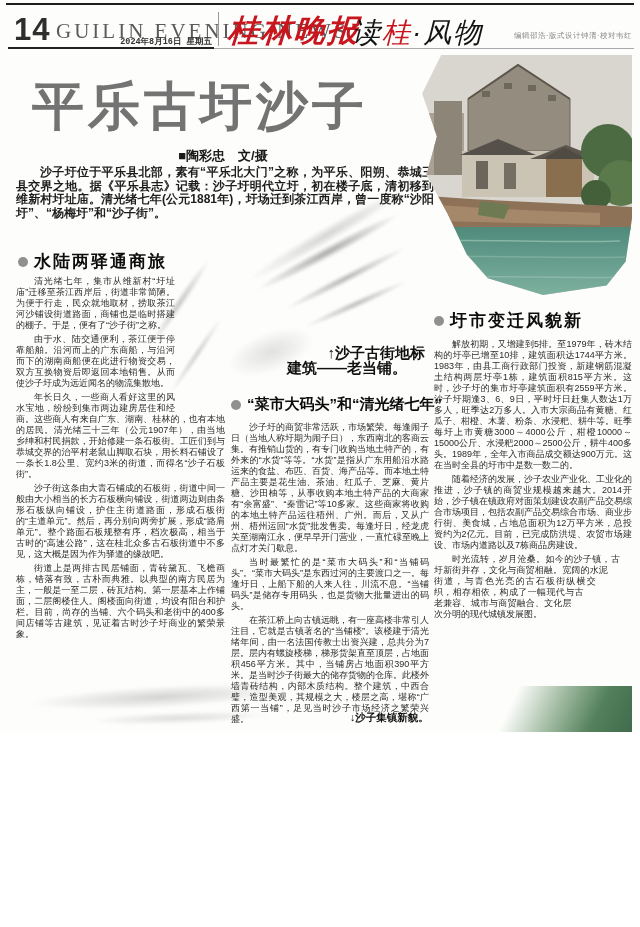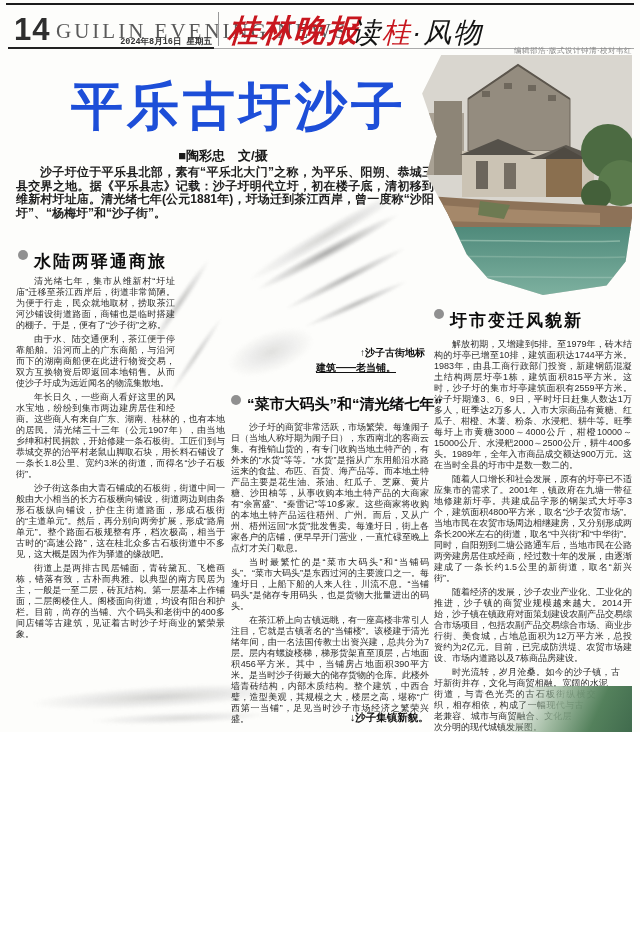--- a/index.html
+++ b/index.html
@@ -10,49 +10,49 @@
   .top-rule{position:absolute;left:6px;right:6px;top:3px;height:2px;background:#1c1c1c;}
   .page-num{position:absolute;left:14px;top:12px;font-size:31px;font-weight:bold;color:#2e2e2e;letter-spacing:1px;}
   .mast-en{position:absolute;left:56px;top:19px;font-family:"Liberation Serif", serif;font-size:21px;color:#5a5a5a;letter-spacing:3px;}
   .mast-date{position:absolute;left:56px;top:36px;width:156px;text-align:right;font-size:8.5px;font-weight:bold;color:#333;font-family:Liberation Mono, monospace;}
   .hdr-underline-left{position:absolute;left:8px;top:47px;width:206px;height:2px;background:#222;}
   .hdr-underline-right{position:absolute;left:214px;top:48px;width:420px;height:1px;background:#aaa;}
   .hdr-vline{position:absolute;left:218px;top:12px;width:1px;height:34px;background:#999;}
   .mast-cn{position:absolute;left:228px;top:10px;font-family:"Liberation Serif", serif;font-size:31px;font-weight:bold;font-style:italic;color:#c8161e;letter-spacing:2px;transform:skewX(-4deg);}
   .section-name{position:absolute;left:352px;top:14px;font-size:28px;font-weight:400;font-style:italic;color:#141414;letter-spacing:2px;}
   .section-name .red{color:#c8161e;}
-  .credits{position:absolute;right:8px;top:46px;font-size:7.5px;color:#8a8a8a;letter-spacing:.5px;}
-
-  
-  .headline{position:absolute;left:32px;top:72px;font-size:52px;font-weight:900;color:#1d4ed8;letter-spacing:4px;font-family:"Liberation Sans", sans-serif;margin-left:39px;}
+  .credits{position:absolute;right:8px;top:31px;font-size:7.5px;color:#8a8a8a;letter-spacing:.5px;}
+
+  
+  .headline{position:absolute;left:32px;top:72px;font-size:52px;font-weight:900;color:#737373;letter-spacing:4px;font-family:"Liberation Sans", sans-serif;}
   .byline{position:absolute;left:138px;top:147px;width:170px;text-align:center;font-size:13px;color:#1a1a1a;font-weight:bold;}
   .intro{position:absolute;left:16px;top:166px;width:418px;font-size:12px;line-height:13.5px;font-weight:bold;color:#1d1d1d;text-align:justify;text-indent:2em;}
 
   
-  .sec-head{position:absolute;display:flex;align-items:flex-start;gap:6px;font-weight:900;color:#0d0d0d;}
+  .sec-head{position:absolute;display:flex;align-items:center;gap:6px;font-weight:900;color:#0d0d0d;}
   .sec-head .bullet{width:10px;height:10px;border-radius:50%;background:#909090;flex:0 0 auto;}
   .h1{left:18px;top:250px;font-size:17px;letter-spacing:2px;}
   .h2{left:231px;top:395px;font-size:15px;letter-spacing:0;}
   .h3{left:434px;top:309px;font-size:17px;letter-spacing:2px;}
 
   
   .col{position:absolute;font-size:9px;line-height:11px;color:#2b2b2b;text-align:justify;}
   .col p{margin:0 0 3px 0;text-indent:2em;}
   .col-left{left:16px;top:276px;width:209px;}
   .col-mid{left:231px;top:422px;width:198px;}
   .col-right{left:434px;top:339px;width:198px;}
   .art-intrude{float:right;width:50px;height:130px;}
   .mountain-intrude{float:right;width:88px;height:72px;
     shape-outside:polygon(100% 0,10% 100%,100% 100%);
     clip-path:polygon(100% 0,10% 100%,100% 100%);}
 
   
-  .cap1{position:absolute;left:287px;top:345px;width:138px;font-size:10px;line-height:15px;font-weight:bold;color:#111;}
+  .cap1{position:absolute;left:287px;top:345px;width:138px;font-size:15px;line-height:15px;font-weight:bold;color:#111;}
   .cap1 .l1{display:block;text-align:right;}
-  .cap1 .l2{display:block;text-align:center;text-decoration:underline;}
+  .cap1 .l2{display:block;text-align:left;}
   .cap2{position:absolute;left:350px;top:711px;font-size:10.5px;font-weight:bold;color:#111;}
 
   
   .photo-old{position:absolute;left:420px;top:55px;width:212px;height:240px;
     clip-path:polygon(10% 0,100% 0,100% 68%,97% 86%,88% 96%,58% 100%,32% 93%,22% 83%,13% 66%,3% 50%,8% 34%,1% 16%);}
   .photo-new{position:absolute;left:8px;top:750px;width:624px;height:162px;border-radius:14px;overflow:hidden;}
   .hill-intrusion{position:absolute;left:452px;top:686px;width:180px;height:66px;
     background:linear-gradient(115deg, rgba(255,255,255,0) 32%, rgba(143,174,145,.85) 55%, #54815c 75%, #3c664a 100%);}
 
   
@@ -159,28 +159,27 @@
   <div class="col col-left">
     <div class="art-intrude"></div>
     <p>清光绪七年，集市从维新村“圩址庙”迁移至茶江西岸后，街道非常简陋。为便于行走，民众就地取材，捞取茶江河沙铺设街道路面，商铺也是临时搭建的棚子。于是，便有了“沙子街”之称。</p>
     <p>由于水、陆交通便利，茶江便于停靠船舶。沿河而上的广东商船，与沿河而下的湖南商船便在此进行物资交易，双方互换物资后即返回本地销售。从而使沙子圩成为远近闻名的物流集散地。</p>
     <p>年长日久，一些商人看好这里的风水宝地，纷纷到集市两边建房居住和经商。这些商人有来自广东、湖南、桂林的，也有本地的居民。清光绪三十三年（公元1907年），由当地乡绅和村民捐款，开始修建一条石板街。工匠们到与恭城交界的治平村老鼠山脚取石块，用长料石铺设了一条长1.8公里、宽约3米的街道，而得名“沙子石板街”。</p>
     <p>沙子街这条由大青石铺成的石板街，街道中间一般由大小相当的长方石板横向铺设，街道两边则由条形石板纵向铺设，护住主街道路面，形成石板街的“主道单元”。然后，再分别向两旁扩展，形成“路肩单元”。整个路面石板规整有序，档次极高，相当于古时的“高速公路”，这在桂北众多古石板街道中不多见，这大概是因为作为驿道的缘故吧。</p>
     <p>街道上是两排古民居铺面，青砖黛瓦、飞檐画栋，错落有致，古朴而典雅。以典型的南方民居为主，一般是一至二层，砖瓦结构。第一层基本上作铺面，二层阁楼住人。阁楼面向街道，均设有阳台和护栏。目前，尚存的当铺、六个码头和老街中的400多间店铺等古建筑，见证着古时沙子圩商业的繁荣景象。</p>
   </div>
 
   <div class="col col-mid">
-    <p>沙子圩的商贸非常活跃，市场繁荣。每逢闹子日（当地人称圩期为闹子日），东西南北的客商云集。有推销山货的，有专门收购当地土特产的，有外来的“水货”等等。“水货”是指从广东用船沿水路运来的食盐、布匹、百货、海产品等。而本地土特产品主要是花生油、茶油、红瓜子、芝麻、黄片糖、沙田柚等，从事收购本地土特产品的大商家有“余富盛”、“秦雷记”等10多家。这些商家将收购的本地土特产品运往梧州、广州。而后，又从广州、梧州运回“水货”批发售卖。每逢圩日，街上各家各户的店铺，便早早开门营业，一直忙碌至晚上点灯才关门歇息。</p>
+    <p>沙子圩的商贸非常活跃，市场繁荣。每逢闹子日（当地人称圩期为闹子日），东西南北的客商云集。有推销山货的，有专门收购当地土特产的，有外来的“水货”等等。“水货”是指从广东用船沿水路运来的食盐、布匹、百货、海产品等。而本地土特产品主要是花生油、茶油、红瓜子、芝麻、黄片糖、沙田柚等，从事收购本地土特产品的大商家有“余富盛”、“秦雷记”等10多家。这些商家将收购的本地土特产品运往梧州、广州。而后，又从广州、梧州运回“水货”批发售卖。每逢圩日，经龙虎关至湖南江永，便早早开门营业，一直忙碌至晚上点灯才关门歇息。</p>
     <p>当时最繁忙的是“菜市大码头”和“当铺码头”。“菜市大码头”是东西过河的主要渡口之一。每逢圩日，上船下船的人来人往，川流不息。“当铺码头”是储存专用码头，也是货物大批量进出的码头。</p>
     <p>在茶江桥上向古镇远眺，有一座高楼非常引人注目，它就是古镇著名的“当铺楼”。该楼建于清光绪年间，由一名法国传教士出资兴建，总共分为7层。层内有螺旋楼梯，梯形货架直至顶层，占地面积456平方米。其中，当铺房占地面积390平方米。是当时沙子街最大的储存货物的仓库。此楼外墙青砖结构，内部木质结构。整个建筑，中西合璧，造型美观，其规模之大，楼层之高，堪称“广西第一当铺”，足见当时沙子市场经济之繁荣兴盛。</p>
   </div>
 
   <div class="col col-right">
     <p>解放初期，又增建到5排。至1979年，砖木结构的圩亭已增至10排，建筑面积达1744平方米。1983年，由县工商行政部门投资，新建钢筋混凝土结构两层圩亭1栋，建筑面积815平方米。这时，沙子圩的集市圩亭建筑面积有2559平方米。沙子圩期逢3、6、9日，平时圩日赶集人数达1万多人，旺季达2万多人。入市大宗商品有黄糖、红瓜子、柑橙、木薯、粉条、水浸粑、耕牛等。旺季每圩上市黄糖3000～4000公斤，柑橙10000～15000公斤、水浸粑2000～2500公斤，耕牛400多头。1989年，全年入市商品成交额达900万元。这在当时全县的圩市中是数一数二的。</p>
-    <p>随着人口增长和社会发展，原有的圩亭已不适应集市的需求了。2001年，镇政府在九塘一带征地修建新圩亭。共建成品字形的钢架式大圩亭3个，建筑面积4800平方米，取名“沙子农贸市场”。当地市民在农贸市场周边相继建房，又分别形成两条长200米左右的街道，取名“中兴街”和“中华街”。同时，自阳朔到二塘公路通车后，当地市民在公路两旁建房居住或经商，经过数十年的发展，由逐渐建成了一条长约1.5公里的新街道，取名“新兴街”。</p>
     <p>随着经济的发展，沙子农业产业化、工业化的推进，沙子镇的商贸业规模越来越大。2014开始，沙子镇在镇政府对面策划建设农副产品交易综合市场项目，包括农副产品交易综合市场、商业步行街、美食城，占地总面积为12万平方米，总投资约为2亿元。目前，已完成防洪堤、农贸市场建设、市场内道路以及7栋商品房建设。</p>
     <div class="mountain-intrude"></div>
     <p>时光流转，岁月沧桑。如今的沙子镇，古圩新街并存，文化与商贸相融。宽阔的水泥街道，与青色光亮的古石板街纵横交织，相存相依，构成了一幅现代与古老兼容、城市与商贸融合、文化层次分明的现代城镇发展图。</p>
   </div>
 
   <div class="hill-intrusion"></div>
   <div class="photo-new">
     <svg width="624" height="162" viewBox="0 0 624 162" xmlns="http://www.w3.org/2000/svg">
       <defs>
         <linearGradient id="hill" x1="0" y1="0" x2="1" y2="1">

